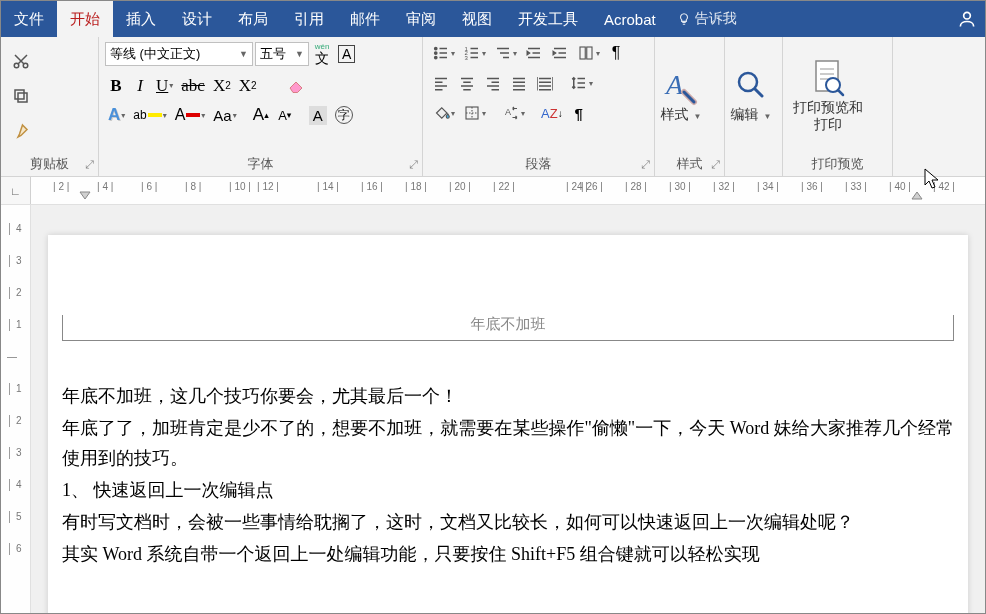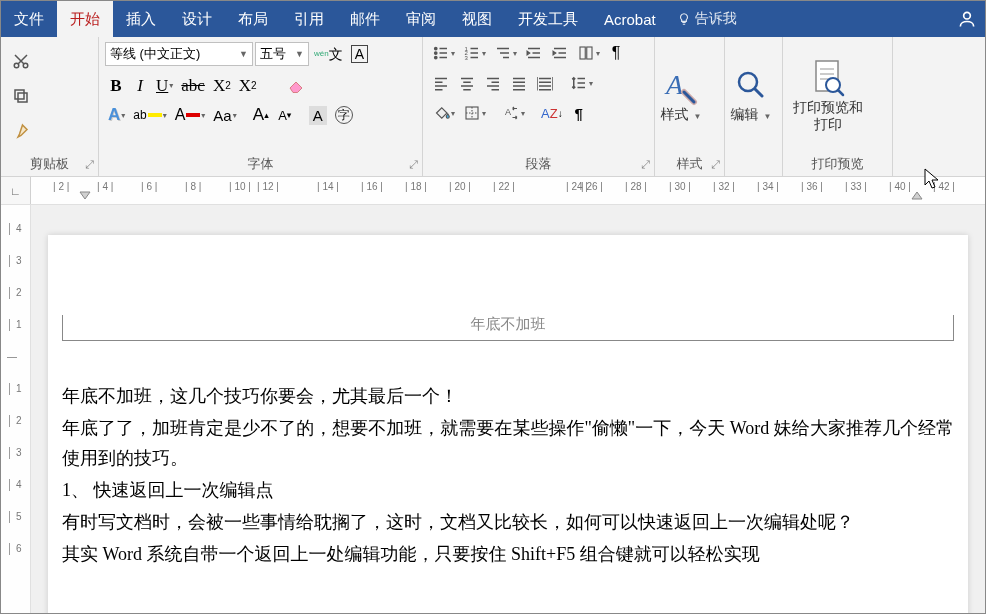--- a/index.html
+++ b/index.html
@@ -122,21 +122,21 @@
     <div class="group-body" style="flex-direction:column;gap:6px;">
       <div class="row">
         <div class="font-select name">
             <span>等线 (中文正文)</span>
             <span class="dropdown-arrow">▼</span>
           </div>
         <div class="font-select size">
             <span>五号</span>
             <span class="dropdown-arrow">▼</span>
           </div>
-        <div class="btn" style="line-height:1;height:26px;align-items:center;">
+        <div class="btn" style="flex-direction:column;line-height:1;height:26px;align-items:center;">
             <span style="font-size:8px;color:#3a7">wén</span>
             <span style="font-size:14px">文</span>
           </div>
         <div class="btn">
             <span style="border:1.5px solid #444;padding:0 3px;font-size:14px">A</span>
           </div>
       </div>
       <div class="row">
         <div class="btn">
             <span class="ico-txt" style="font-weight:bold">B</span>

